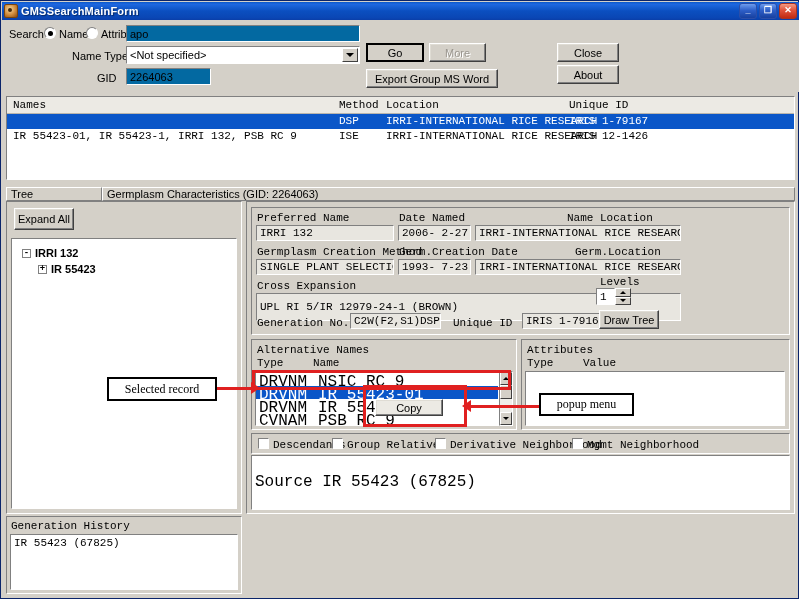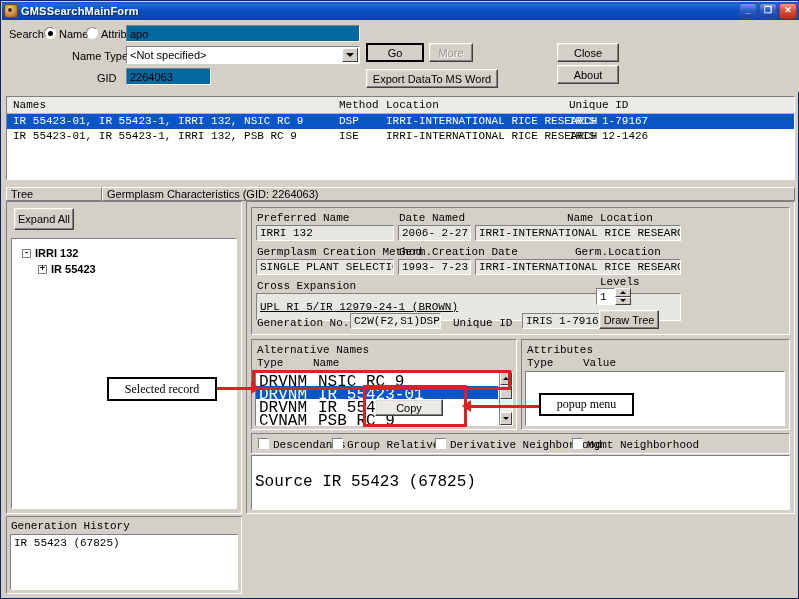--- a/index.html
+++ b/index.html
@@ -185,45 +185,44 @@
           <i class="caret-d"></i>
         </span>
     </div>
 
     <div class="lbl" style="left:95px;top:52px;">GID</div>
     <div class="tfield" style="left:124px;top:48px;width:85px;height:17px;">2264063</div>
 
     <div class="btn default" style="position:absolute;left:364px;top:23px;width:58px;height:19px;">
       <span>Go</span>
     </div>
-    <div class="btn disabled" style="position:absolute;left:427px;top:23px;width:44px;height:19px;">
+    <div class="btn disabled" style="position:absolute;left:427px;top:23px;width:57px;height:19px;">
       <span>More</span>
     </div>
 
     <div class="btn" style="position:absolute;left:555px;top:23px;width:62px;height:19px;">
       <span>Close</span>
     </div>
     <div class="btn" style="position:absolute;left:555px;top:45px;width:62px;height:19px;">
       <span>About</span>
     </div>
 
     <div class="btn" style="position:absolute;left:364px;top:49px;width:132px;height:19px;">
-      <span>Export DataTo MS Word</span>
+      <span>Export Group MS Word</span>
     </div>
   </div>
 
   <div class="results">
     <div class="res-head">
       <span style="left:6px;">Names</span>
       <span style="left:332px;">Method</span>
       <span style="left:379px;">Location</span>
       <span style="left:562px;">Unique ID</span>
     </div>
     <div class="res-row sel">
-      <span style="left:6px;">IR 55423-01, IR 55423-1, IRRI 132, NSIC RC 9</span>
       <span style="left:332px;">DSP</span>
       <span style="left:379px;">IRRI-INTERNATIONAL RICE RESEARCH</span>
       <span style="left:562px;">IRIS 1-79167</span>
     </div>
     <div class="res-row">
       <span style="left:6px;">IR 55423-01, IR 55423-1, IRRI 132, PSB RC 9</span>
       <span style="left:332px;">ISE</span>
       <span style="left:379px;">IRRI-INTERNATIONAL RICE RESEARCH</span>
       <span style="left:562px;">IRIS 12-1426</span>
     </div>
@@ -271,21 +270,21 @@
 
     <div class="flabel" style="left:10px;top:44px;">Germplasm Creation Method</div>
     <div class="flabel" style="left:152px;top:44px;">Germ.Creation Date</div>
     <div class="flabel" style="left:328px;top:44px;">Germ.Location</div>
 
     <div class="fld" style="left:9px;top:57px;width:138px;height:16px;">SINGLE PLANT SELECTION SF</div>
     <div class="fld" style="left:151px;top:57px;width:73px;height:16px;">1993- 7-23</div>
     <div class="fld" style="left:228px;top:57px;width:206px;height:16px;">IRRI-INTERNATIONAL RICE RESEARC</div>
 
     <div class="flabel" style="left:10px;top:78px;">Cross Expansion</div>
-    <div class="fld" style="left:9px;top:91px;width:425px;height:28px;text-decoration:underline;">UPL RI 5/IR 12979-24-1 (BROWN)</div>
+    <div class="fld" style="left:9px;top:91px;width:425px;height:28px;">UPL RI 5/IR 12979-24-1 (BROWN)</div>
 
     <div class="flabel" style="left:353px;top:74px;">Levels</div>
     <div class="fld" style="left:349px;top:86px;width:19px;height:17px;background:#fff;">1</div>
     <div class="spin" style="left:368px;top:86px;height:17px;">
       <div>
           <i class="caret-u-sm"></i>
         </div>
       <div>
           <i class="caret-d-sm"></i>
         </div>

